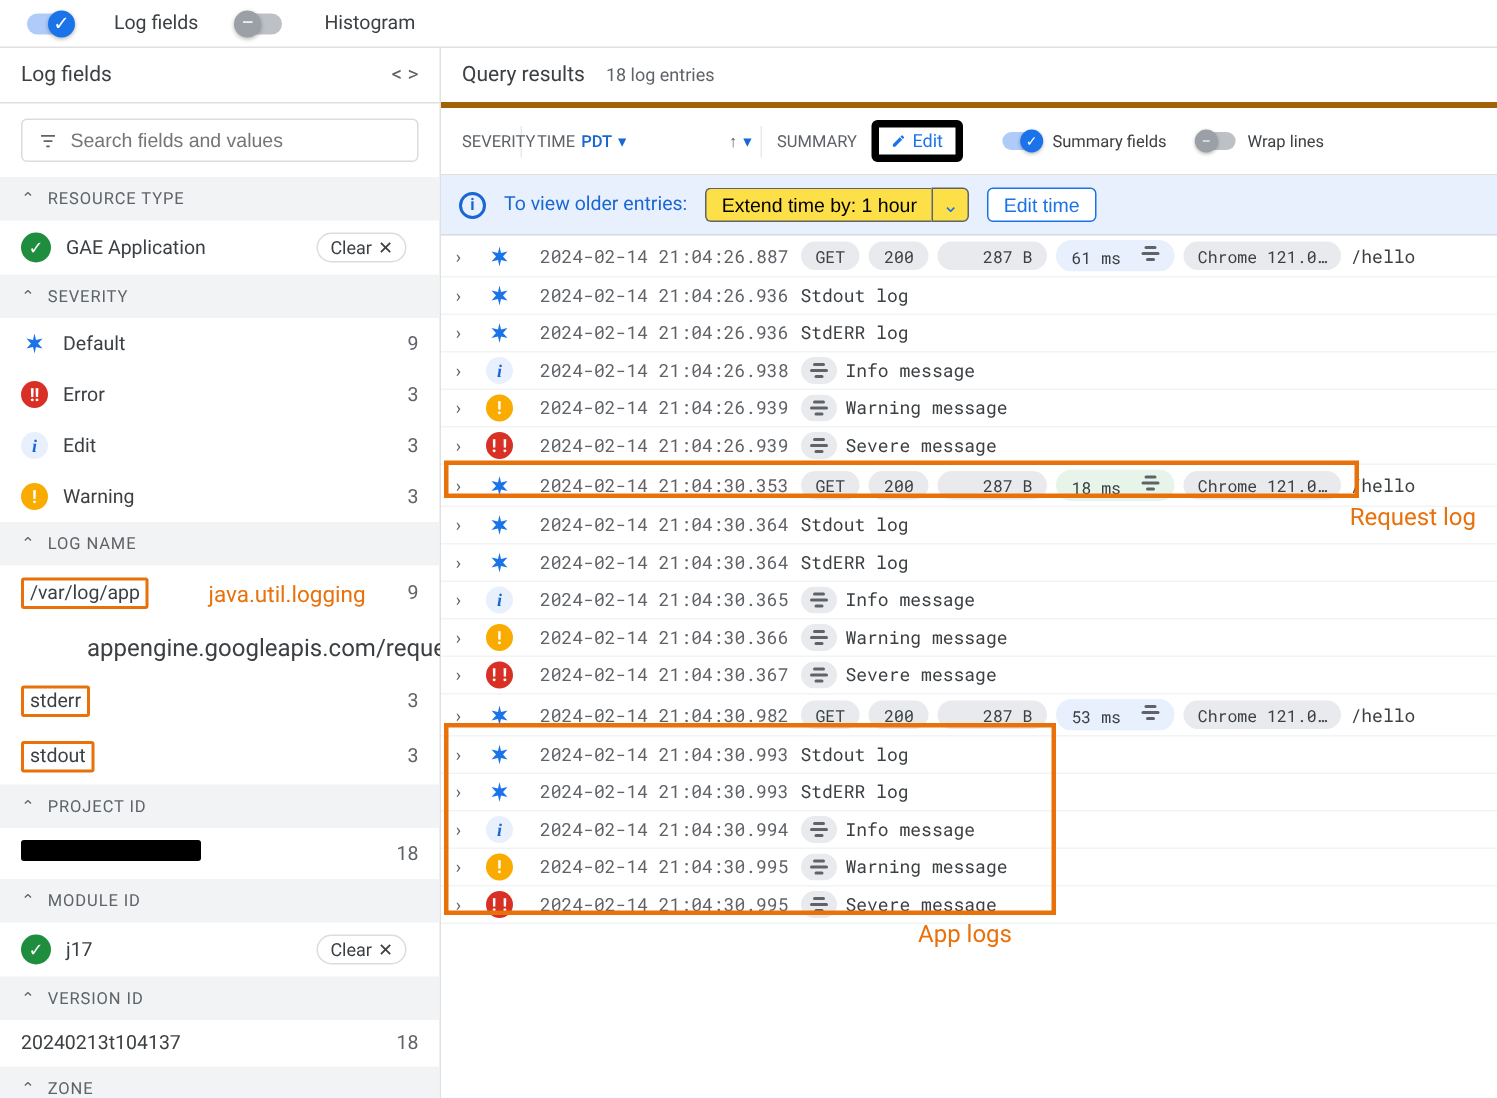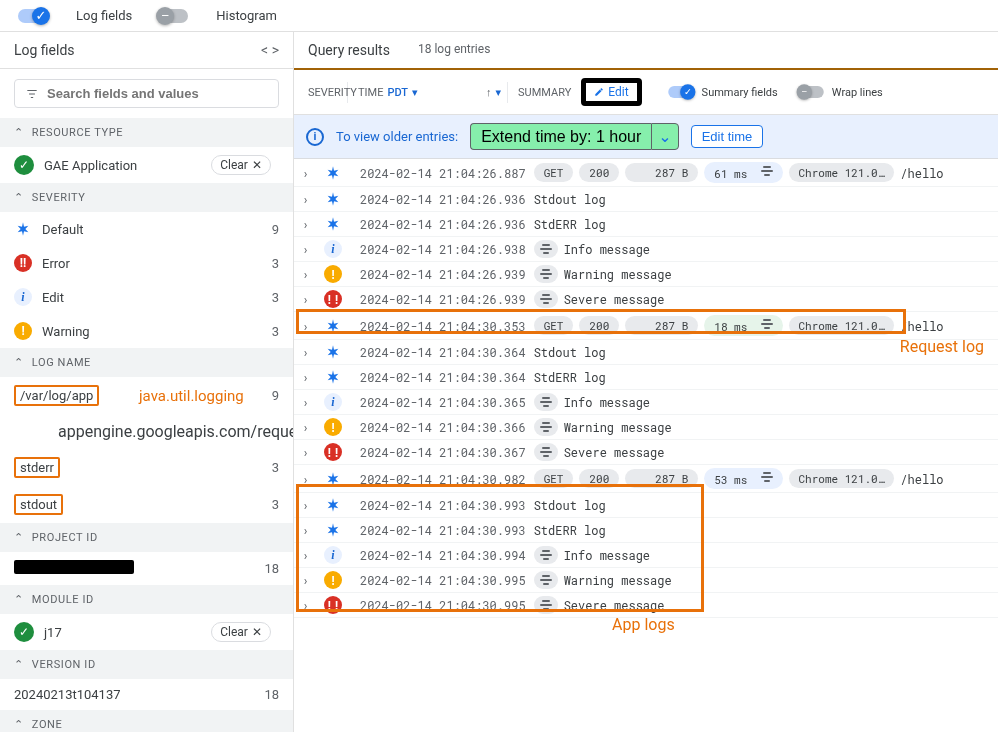--- a/index.html
+++ b/index.html
@@ -12,48 +12,48 @@
 .toggle.on .track { background: #aecbfa; }
 .toggle.on .knob { right: -2px; background: #1a73e8; color: #fff; }
 .toggle.off .knob { left: -2px; background: #9aa0a6; color:#fff; }
 .toggle-label { margin-left: 10px; }
 .main { display: flex; flex: 1; overflow: hidden; }
 .sidebar { width: 294px; border-right: 1px solid #e0e0e0; display: flex; flex-direction: column; overflow-y: auto; }
 .panel-header { display: flex; align-items: center; justify-content: space-between; padding: 10px 14px; border-bottom: 1px solid #e0e0e0; font-size: 14px; }
 .panel-header .expand { color: #5f6368; }
 .search-wrap { padding: 10px 14px; }
 .search { display: flex; align-items: center; border: 1px solid #dadce0; border-radius: 4px; padding: 6px 10px; gap: 8px; }
-.search input { border: none; outline: none; flex: 1; font-size: 13px; background: transparent; font-weight: bold; }
+.search input { border: none; outline: none; flex: 1; font-size: 13px; background: transparent; }
 .section-hdr { display: flex; align-items: center; gap: 8px; padding: 8px 14px; background: #f1f3f4; font-size: 11px; letter-spacing: 0.6px; color: #5f6368; text-transform: uppercase; }
 .row { display: flex; align-items: center; padding: 8px 14px; font-size: 13px; position: relative; }
 .row .label { flex: 1; }
 .row .count { color: #5f6368; font-size: 13px; }
 .clear-chip { border: 1px solid #dadce0; border-radius: 14px; padding: 2px 8px; font-size: 12px; display: inline-flex; align-items: center; gap: 4px; margin-right: 8px; background: #fff; cursor: pointer; }
 .sev-icon { width: 18px; height: 18px; border-radius: 50%; display: inline-flex; align-items: center; justify-content: center; margin-right: 10px; font-size: 12px; font-weight: bold; flex-shrink: 0; }
 .sev-default { background: none; }
 .sev-default svg { width: 16px; height: 16px; }
 .sev-error { background: #d93025; color: #fff; }
 .sev-info { background: #e8f0fe; color: #1967d2; font-family: Georgia, serif; font-style: italic; }
 .sev-warning { background: #f9ab00; color: #fff; }
 .check-icon { width: 20px; height: 20px; border-radius: 50%; background: #1e8e3e; color: #fff; display: inline-flex; align-items: center; justify-content: center; margin-right: 10px; font-size: 12px; flex-shrink:0; }
 .anno-box { border: 2px solid #e8710a; border-radius: 2px; padding: 1px 4px; display: inline-block; }
 .anno-text { color: #e8710a; font-size: 15px; position: absolute; }
 .redact { background: #000; height: 14px; border-radius: 2px; }
 .content { flex: 1; display: flex; flex-direction: column; overflow: hidden; }
-.results-hdr { display: flex; align-items: flex-start; gap: 28px; padding: 10px 14px; border-bottom: 2px solid #a16207; }
+.results-hdr { display: flex; align-items: center; gap: 14px; padding: 10px 14px; border-bottom: 4px solid #a16207; }
 .results-hdr .title { font-size: 14px; }
 .results-hdr .sub { color: #5f6368; font-size: 12px; }
 .cols-row { display: flex; align-items: center; padding: 4px 8px; border-bottom: 1px solid #e0e0e0; font-size: 11px; color: #5f6368; gap: 4px; flex-wrap: nowrap; }
 .col-cell { padding: 4px 6px; border-right: 1px solid #e8eaed; display: flex; align-items: center; gap: 4px; }
 .col-cell.last { border-right: none; }
 .chip-blue { color: #1967d2; font-weight: 500; }
 .pill-btn { border: 5px solid #000000; color: #1a73e8; border-radius: 4px; padding: 2px 8px; font-size: 12px; display: inline-flex; align-items: center; gap: 4px; cursor: pointer; }
 .info-bar { display: flex; align-items: center; gap: 12px; padding: 8px 12px; background: #e8f0fe; border-bottom: 1px solid #dadce0; font-size: 13px; }
 .info-bar .icon { width: 18px; height: 18px; border: 2px solid #1967d2; border-radius: 50%; color: #1967d2; display: inline-flex; align-items: center; justify-content: center; font-size: 11px; font-weight: bold; }
-.btn-outline { border: 1px solid #5f6368; border-radius: 4px; padding: 3px 10px; background: #86efac; font-size: 16px; cursor: pointer; }
+.btn-outline { border: 1px solid #5f6368; border-radius: 4px; padding: 3px 10px; background: #fde047; font-size: 13px; cursor: pointer; }
 .btn-split { display: inline-flex; }
 .btn-split .left { border-radius: 4px 0 0 4px; border-right: none; }
 .btn-split .right { border-radius: 0 4px 4px 0; padding: 3px 6px; }
 .btn-blue-outline { border: 1px solid #1a73e8; color: #1a73e8; border-radius: 4px; padding: 3px 10px; background: #fff; font-size: 13px; cursor: pointer; }
 .logs { overflow-y: auto; flex: 1; position: relative; }
 .logrow { display: flex; align-items: center; padding: 3px 8px; border-bottom: 1px solid #f1f3f4; font-family: "Roboto Mono", Menlo, monospace; font-size: 12px; gap: 8px; min-height: 25px; }
 .logrow .caret { width: 14px; color: #5f6368; cursor: pointer; }
 .logrow .ts { color: #5f6368; white-space: nowrap; }
 .logrow .summary { display: flex; align-items: center; gap: 6px; flex: 1; overflow: hidden; }
 .pill { background: #e8eaed; border-radius: 12px; padding: 2px 10px; font-size: 11px; color: #3c4043; white-space: nowrap; }

